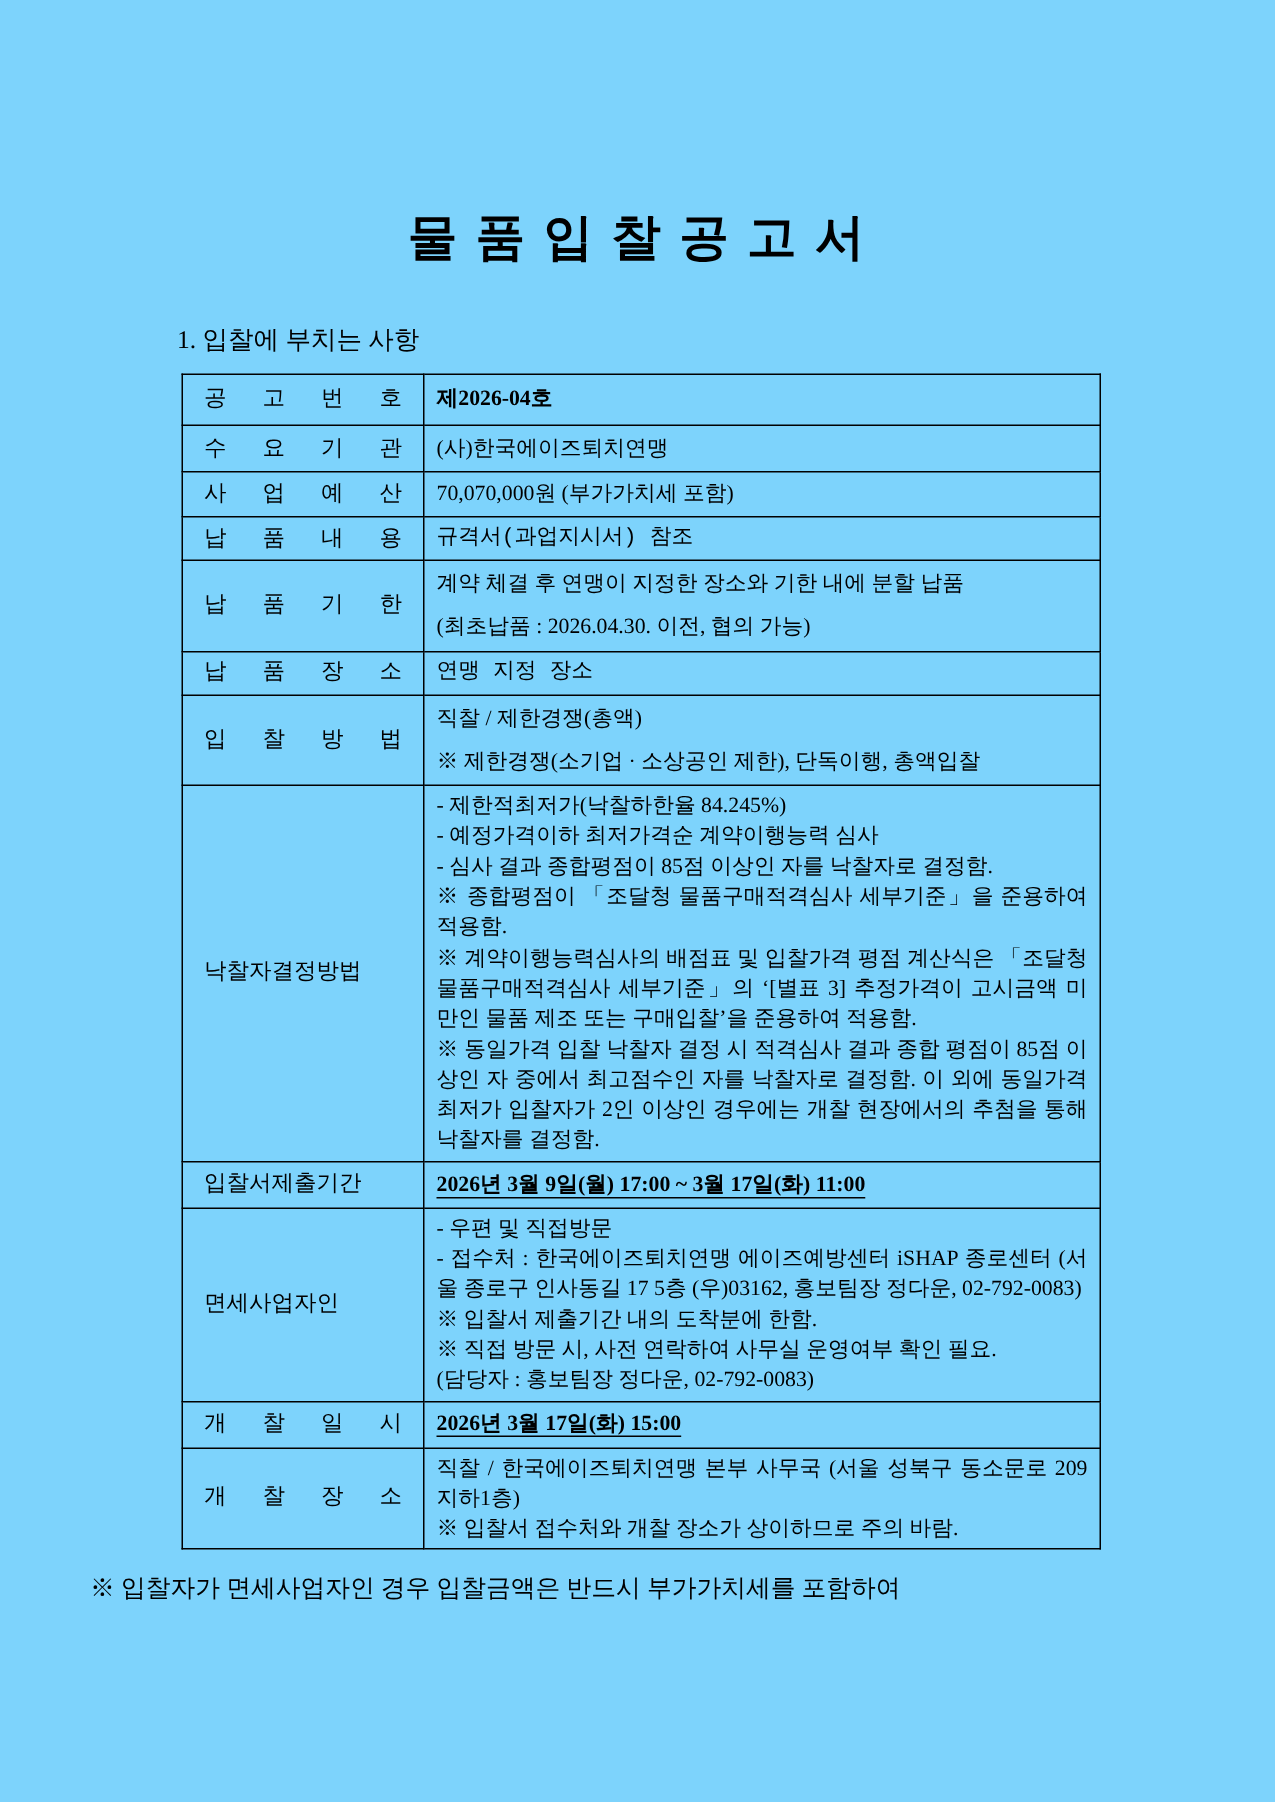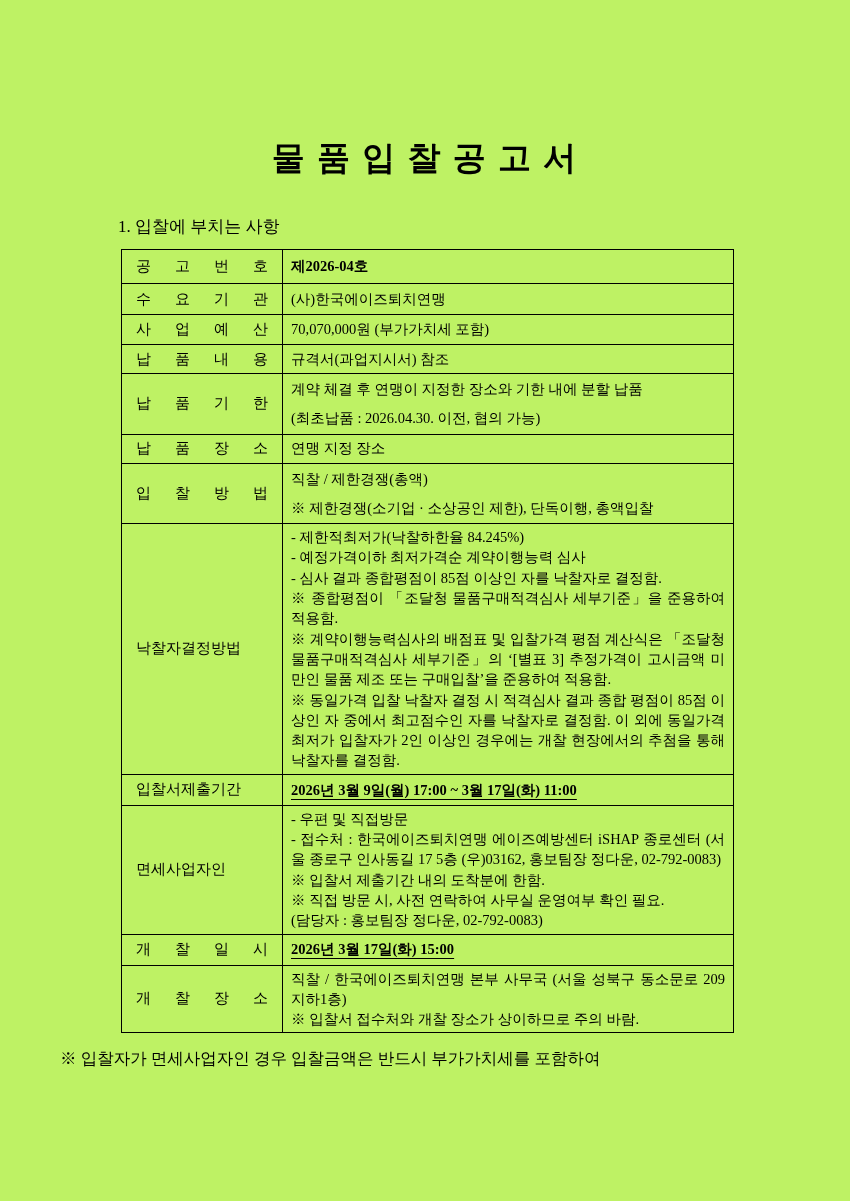--- a/index.html
+++ b/index.html
@@ -6,21 +6,21 @@
     margin: 0;
     padding: 0;
     background: #ffffff;
     color: #000000;
     font-family: "Liberation Serif", "DejaVu Serif", serif;
   }
   .page {
     position: relative;
     width: 850px;
     height: 1201px;
-    background: #bef264;
+    background: #7dd3fc;
     overflow: hidden;
   }
   .doc-title {
     margin: 0;
     padding-top: 136px;
     text-align: center;
     font-size: 33px;
     font-weight: bold;
     letter-spacing: 2px;
     white-space: nowrap;
@@ -60,21 +60,21 @@
   }
   tr.loose td.val {
     padding: 5px 8px;
   }
   tr.loose .para + .para {
     margin-top: 9px;
   }
   tr.h34 { height: 34px; }
   tr.h31 { height: 31px; }
   tr.h30 { height: 30px; }
-  tr.h29 { height: 29px; }
+  tr.h29 { height: 29px; font-family: Liberation Mono, monospace; }
   .bold { font-weight: bold; }
   .underline {
     text-decoration: underline;
     text-decoration-thickness: 1.4px;
     text-underline-offset: 4px;
     font-family: Liberation Serif, serif;
   }
   .footer-note {
     margin: 15px 0 0 60px;
     font-size: 16.5px;

